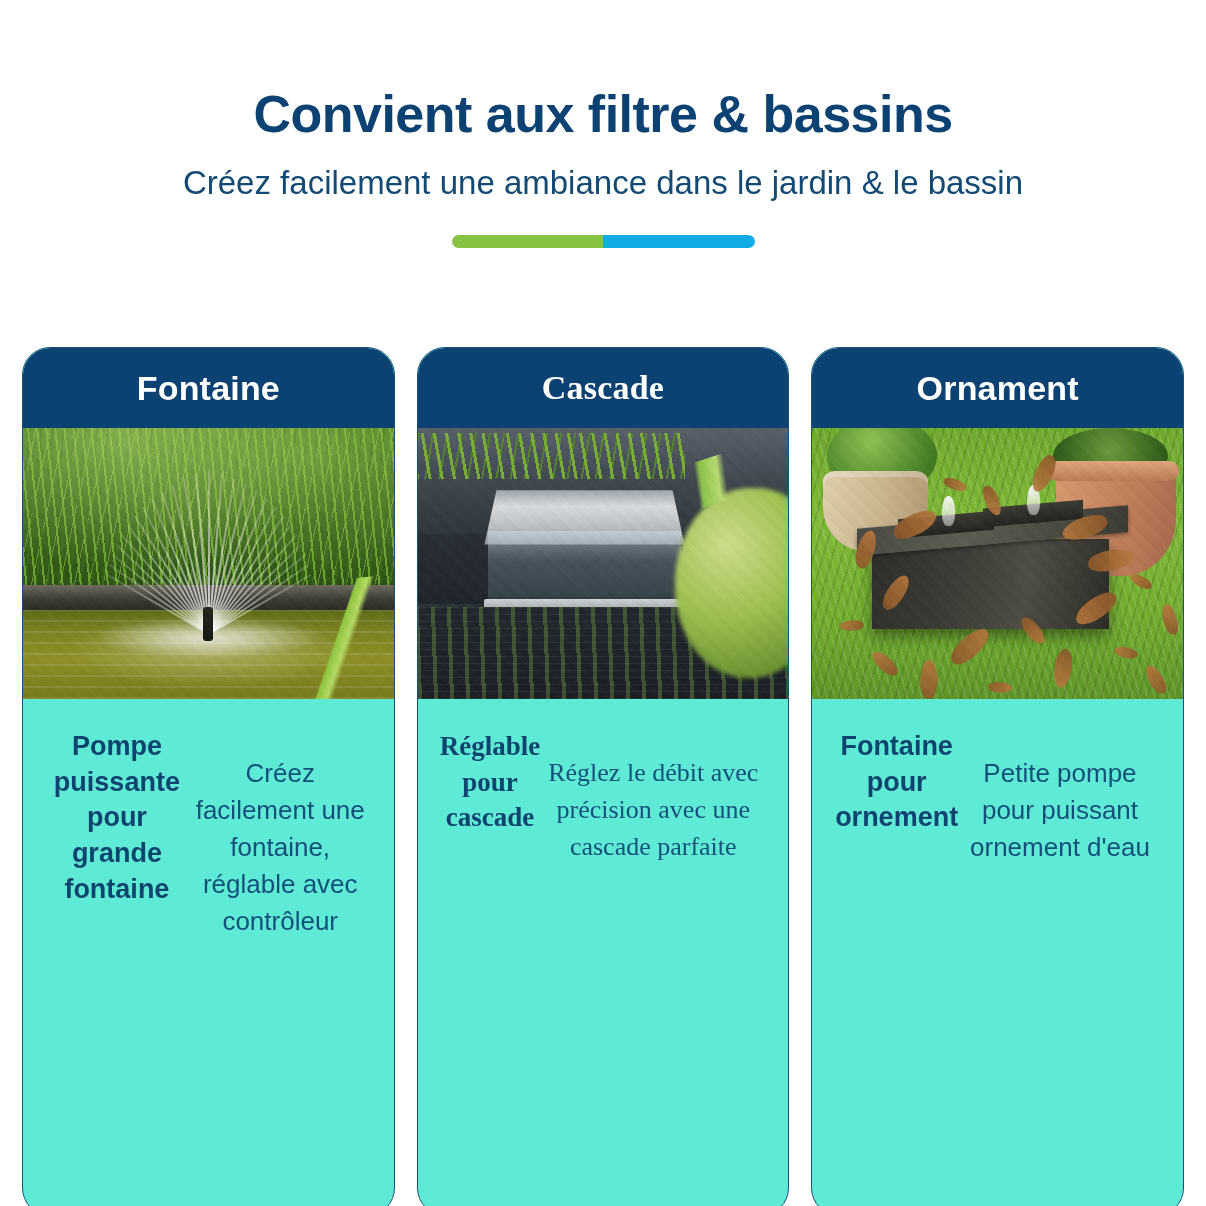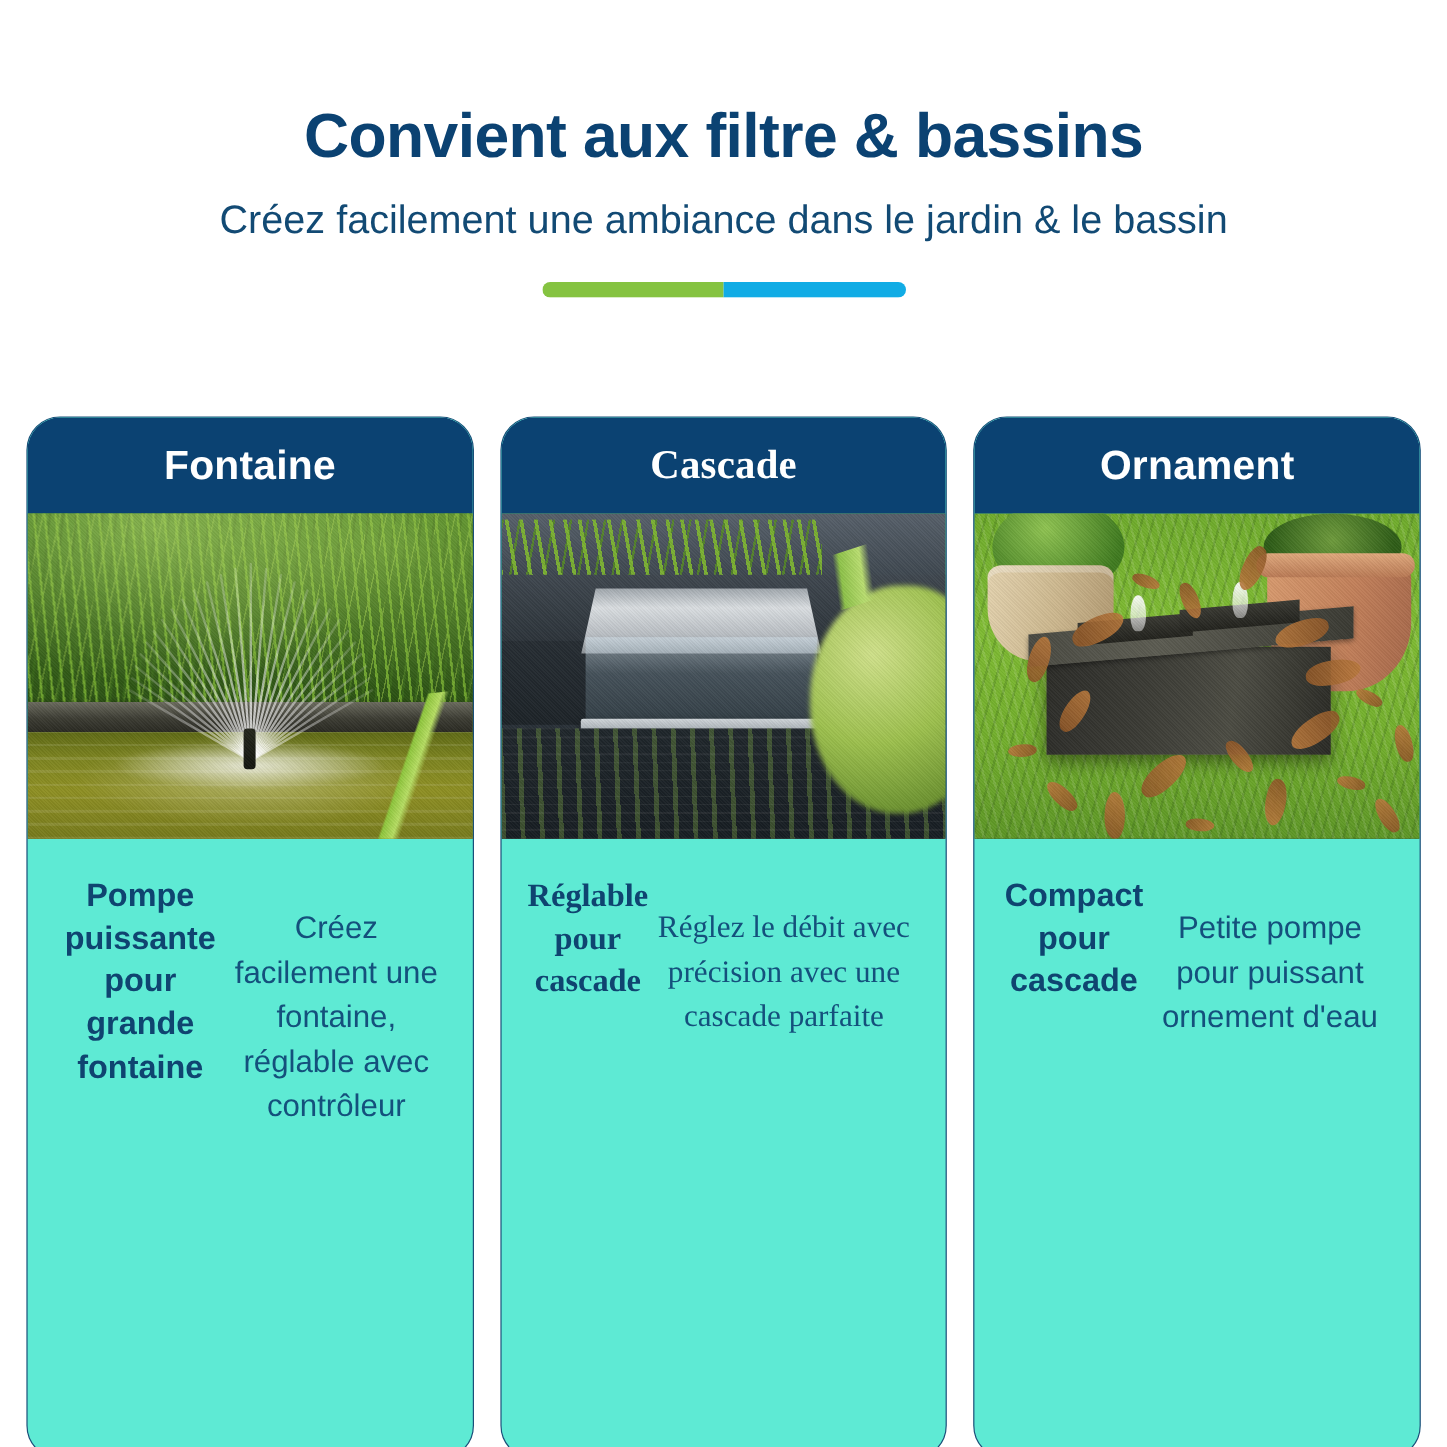--- a/index.html
+++ b/index.html
@@ -447,19 +447,19 @@
             <div class="s3-leaf" style="left: 58%; top: 14%; transform: rotate(298deg) scale(1.14); opacity: 0.9;"></div>
             <div class="s3-leaf" style="left: 69%; top: 34%; transform: rotate(345deg) scale(1.36); opacity: 0.9;"></div>
             <div class="s3-leaf" style="left: 84%; top: 54%; transform: rotate(32deg) scale(0.7); opacity: 0.9;"></div>
             <div class="s3-leaf" style="left: 92%; top: 68%; transform: rotate(79deg) scale(0.92); opacity: 0.9;"></div>
             <div class="s3-leaf" style="left: 18%; top: 58%; transform: rotate(126deg) scale(1.14); opacity: 0.9;"></div>
             <div class="s3-leaf" style="left: 76%; top: 46%; transform: rotate(173deg) scale(1.36); opacity: 0.9;"></div>
           </div>
         <div class="photo-noise"></div>
       </div>
       <div class="card-body">
-        <div class="card-heading" style="color: rgb(15, 68, 112);">Compact pour cascade</div>
+        <div class="card-heading" style="color: rgb(15, 68, 112);">Fontaine pour ornement</div>
         <div class="card-text" style="color: rgb(20, 80, 124);">Petite pompe pour puissant ornement d'eau</div>
       </div>
     </div>
 
   </div>
 </div>
 
 </body></html>

